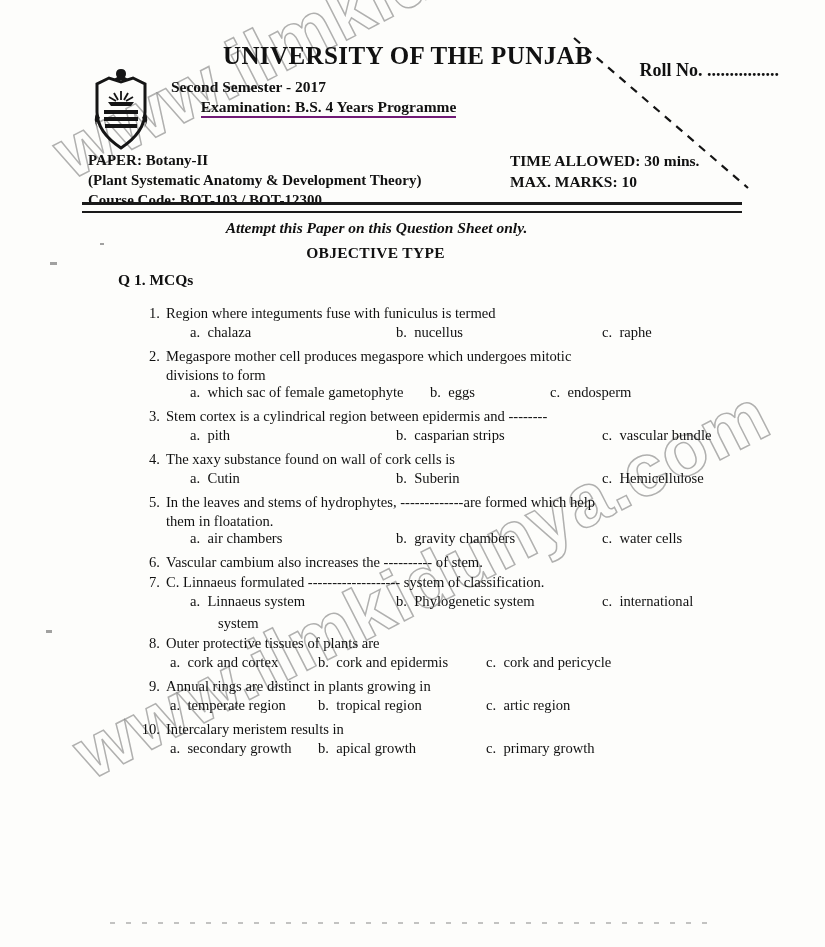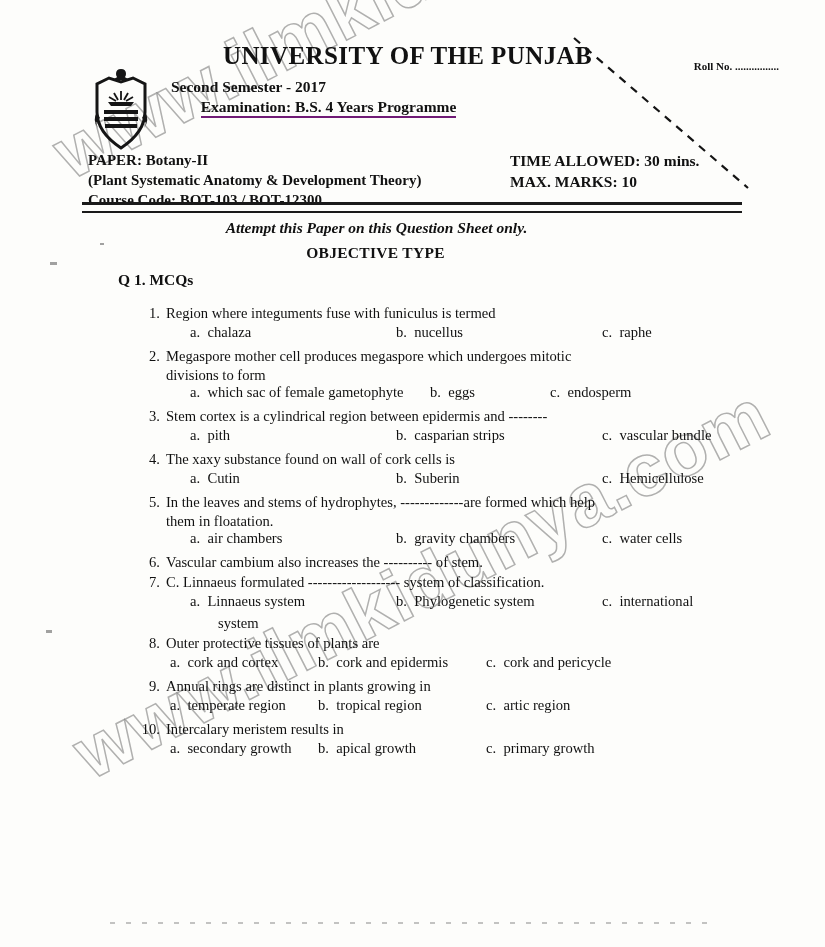--- a/index.html
+++ b/index.html
@@ -92,21 +92,21 @@
     box-sizing: border-box;
   }
   .exam-line span {
     border-bottom: 2px solid #701a75;
     padding-bottom: 1px;
   }
   .roll-no {
     position: absolute;
     right: 46px;
     top: 60px;
-    font-size: 11px;
+    font-size: 18px;
     font-weight: 700;
     white-space: nowrap;
   }
   .diag-line {
     position: absolute;
     left: 570px;
     top: 36px;
     width: 200px;
     height: 160px;
     pointer-events: none;

